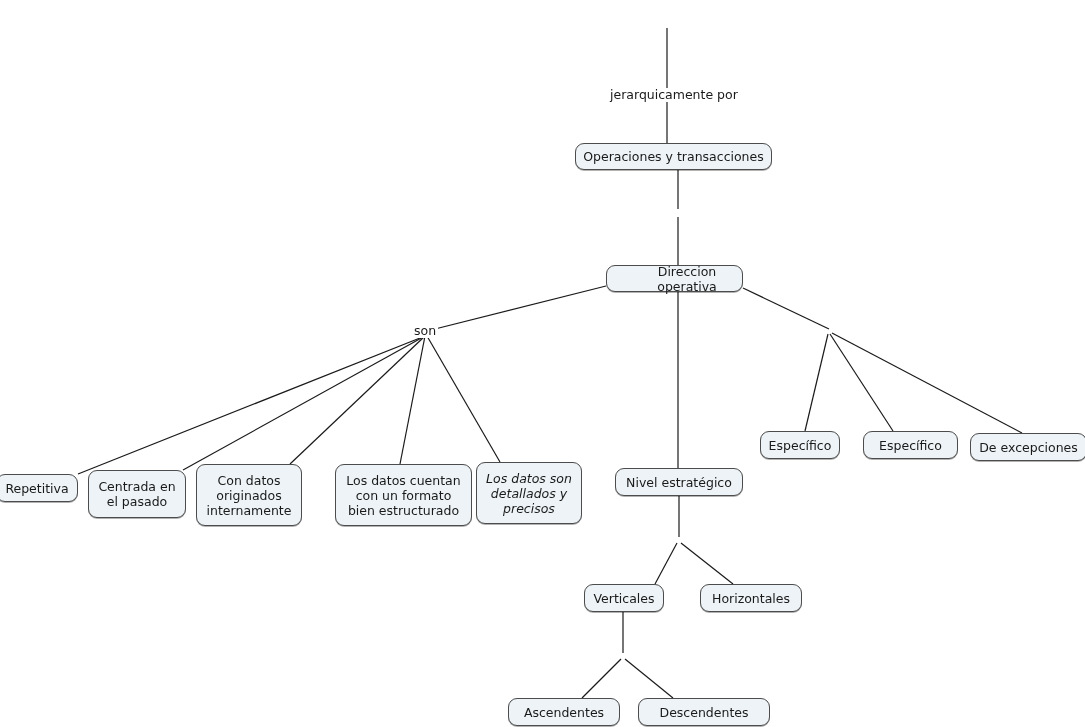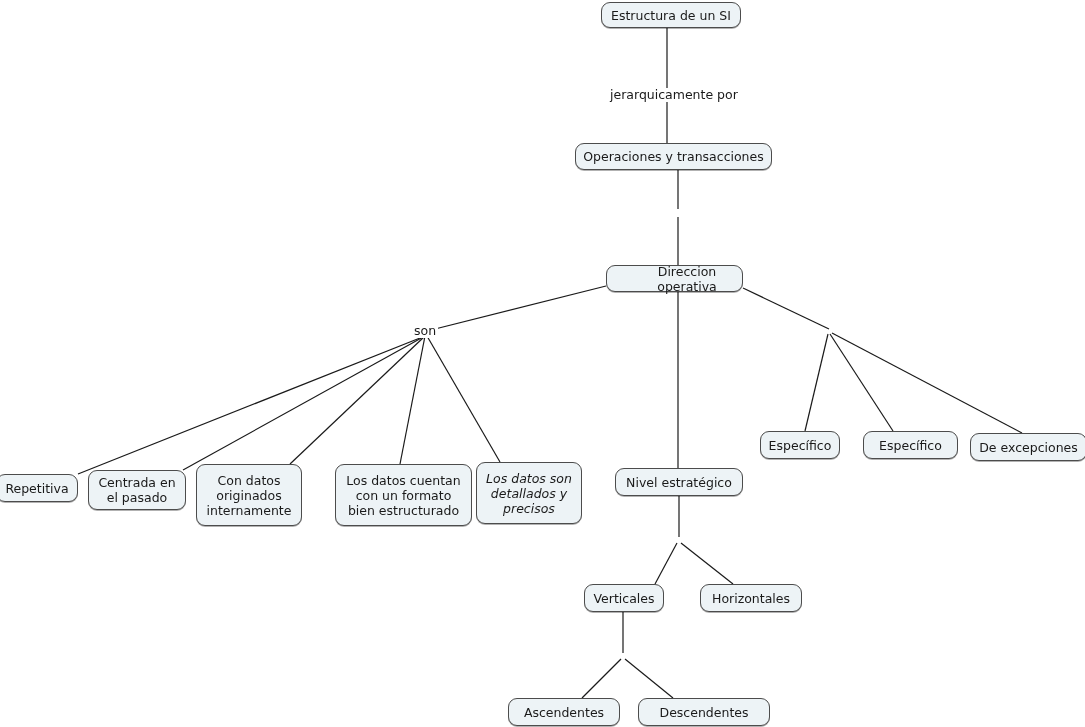--- a/index.html
+++ b/index.html
@@ -77,25 +77,24 @@
       <polyline points="828,334 805,431" fill="none" stroke="#1a1a1a" stroke-width="1.2"></polyline>
       <polyline points="830,334 893,431" fill="none" stroke="#1a1a1a" stroke-width="1.2"></polyline>
       <polyline points="832,333 1022,433" fill="none" stroke="#1a1a1a" stroke-width="1.2"></polyline>
       <polyline points="679,496 679,537" fill="none" stroke="#1a1a1a" stroke-width="1.2"></polyline>
       <polyline points="677,543 655,584" fill="none" stroke="#1a1a1a" stroke-width="1.2"></polyline>
       <polyline points="681,543 733,584" fill="none" stroke="#1a1a1a" stroke-width="1.2"></polyline>
       <polyline points="623,612 623,653" fill="none" stroke="#1a1a1a" stroke-width="1.2"></polyline>
       <polyline points="621,659 582,698" fill="none" stroke="#1a1a1a" stroke-width="1.2"></polyline>
       <polyline points="625,659 673,698" fill="none" stroke="#1a1a1a" stroke-width="1.2"></polyline>
     </svg>
-<div class="node" style="left: 601px; top: 2px; width: 140px; height: 26px;">Estructura de un SI</div>
     <div class="node" style="left: 575px; top: 143px; width: 197px; height: 27px;">Operaciones y transacciones</div>
     <div class="node" style="left: 606px; top: 265px; width: 137px; height: 27px; padding-left: 32px;">Direccion operativa</div>
     <div class="node" style="left: -4px; top: 474px; width: 82px; height: 28px;">Repetitiva</div>
-    <div class="node" style="left: 88px; top: 470px; width: 98px; height: 40px;">Centrada en
+    <div class="node" style="left: 88px; top: 470px; width: 98px; height: 48px;">Centrada en
 el pasado</div>
     <div class="node" style="left: 196px; top: 464px; width: 106px; height: 62px; text-align: center;">Con datos
 originados
 internamente</div>
     <div class="node" style="left: 311px; top: 464px; width: 137px; height: 62px; margin-left: 24px;">Los datos cuentan
 con un formato
 bien estructurado</div>
     <div class="node" style="left: 476px; top: 462px; width: 106px; height: 62px; font-style: italic;">Los datos son
 detallados y
 precisos</div>

